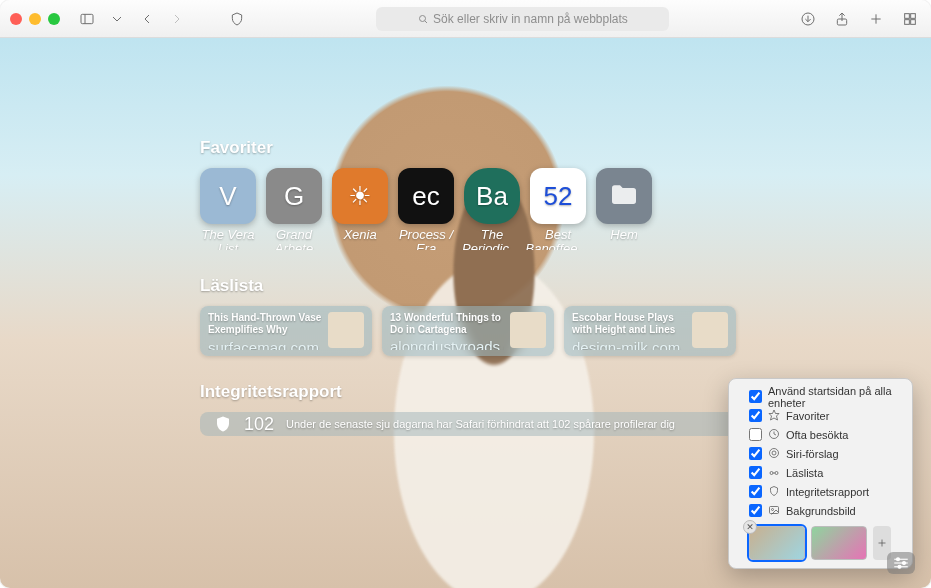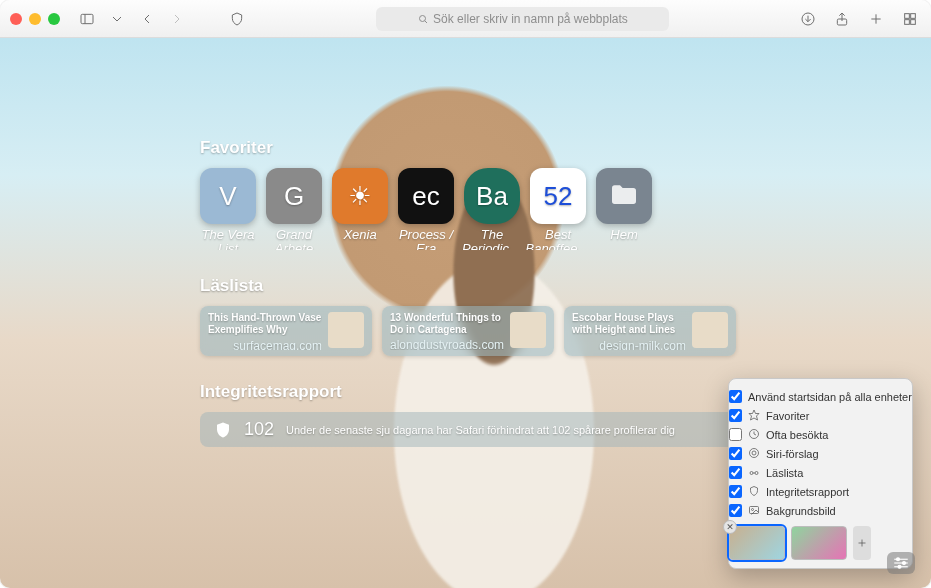--- a/index.html
+++ b/index.html
@@ -35,30 +35,30 @@
 .favrow { display:flex; gap:10px; margin-bottom:26px; flex-wrap:nowrap;}
 .fav { width:56px; display:flex; flex-direction:column; align-items:center; gap:4px; cursor:pointer;}
 .favicon { width:56px; height:56px; border-radius:12px; display:flex; align-items:center; justify-content:center; font-size:26px; font-weight:500; color:#fff; box-shadow:0 2px 6px rgba(0,0,0,.25);}
 .favlabel { font-size:13px; text-align:center; line-height:1.1; max-height:22px; overflow:hidden;font-style:italic; }
 
 
 .rlrow { display:flex; gap:10px; margin-bottom:26px;}
 .rlcard { width:172px; height:50px; background:rgba(150,180,190,.55); backdrop-filter:blur(6px); border-radius:8px; padding:6px 8px; display:flex; gap:6px; cursor:pointer; box-shadow:0 1px 4px rgba(0,0,0,.15);}
 .rlcard .txt{flex:1;overflow:hidden;}
 .rlcard .ttl{font-size:10px;font-weight:600;line-height:1.15;max-height:24px;overflow:hidden;color:#fff;}
-.rlcard .dom{font-size:12px;color:#e5f2f4;margin-top:3px;text-align:right;}
+.rlcard .dom{font-size:15px;color:#e5f2f4;margin-top:3px;}
 .rlcard .thumb{width:36px;height:36px;border-radius:4px;background:#e8dcc8;flex-shrink:0;}
 
 
-.privcard{width:620px;height:35px;background:rgba(160,180,185,.5);border-radius:8px;display:flex;align-items:center;padding:0 14px;gap:12px;color:#fff;font-size:11px;}
+.privcard{width:620px;height:24px;background:rgba(160,180,185,.5);border-radius:8px;display:flex;align-items:center;padding:0 14px;gap:12px;color:#fff;font-size:11px;}
 .privcard .cnt{font-size:18px;font-weight:500;}
 .privcard svg{width:18px;height:18px;fill:#fff;}
 
 
-.popover{position:absolute;right:18px;top:340px;width:185px;background:#f2f2f2;border:1px solid #c8c8c8;border-radius:8px;box-shadow:0 8px 24px rgba(0,0,0,.25);padding:8px 0;font-size:11px;color:#333;}
+.popover{position:absolute;right:18px;top:340px;width:185px;background:#f2f2f2;border:1px solid #c8c8c8;border-radius:8px;box-shadow:0 8px 24px rgba(0,0,0,.25);padding:8px 20px;font-size:11px;color:#333;}
 .popover .row{display:flex;align-items:center;gap:6px;height:19px;}
 .popover input[type=checkbox]{width:13px;height:13px;accent-color:#0a66ff;}
 .popover svg{width:12px;height:12px;stroke:#555;fill:none;stroke-width:1.5;flex-shrink:0;}
 .popover .bgrow{display:flex;gap:6px;margin-top:6px;position:relative;}
 .bgthumb{width:56px;height:34px;border-radius:4px;border:1px solid #bcbcbc;background:linear-gradient(135deg,#c8b090,#9fd5e0);cursor:pointer;}
 .bgthumb.sel{outline:2px solid #0a66ff;}
 .bgthumb2{background:linear-gradient(135deg,#8fd49e,#e673b5);}
 .bgclose{position:absolute;left:-6px;top:-6px;width:14px;height:14px;border-radius:50%;background:#e5e5e5;border:1px solid #bbb;display:flex;align-items:center;justify-content:center;font-size:9px;color:#555;cursor:pointer;}
 .bgadd{width:18px;height:34px;border-radius:4px;background:#ddd;display:flex;align-items:center;justify-content:center;cursor:pointer;}
 

